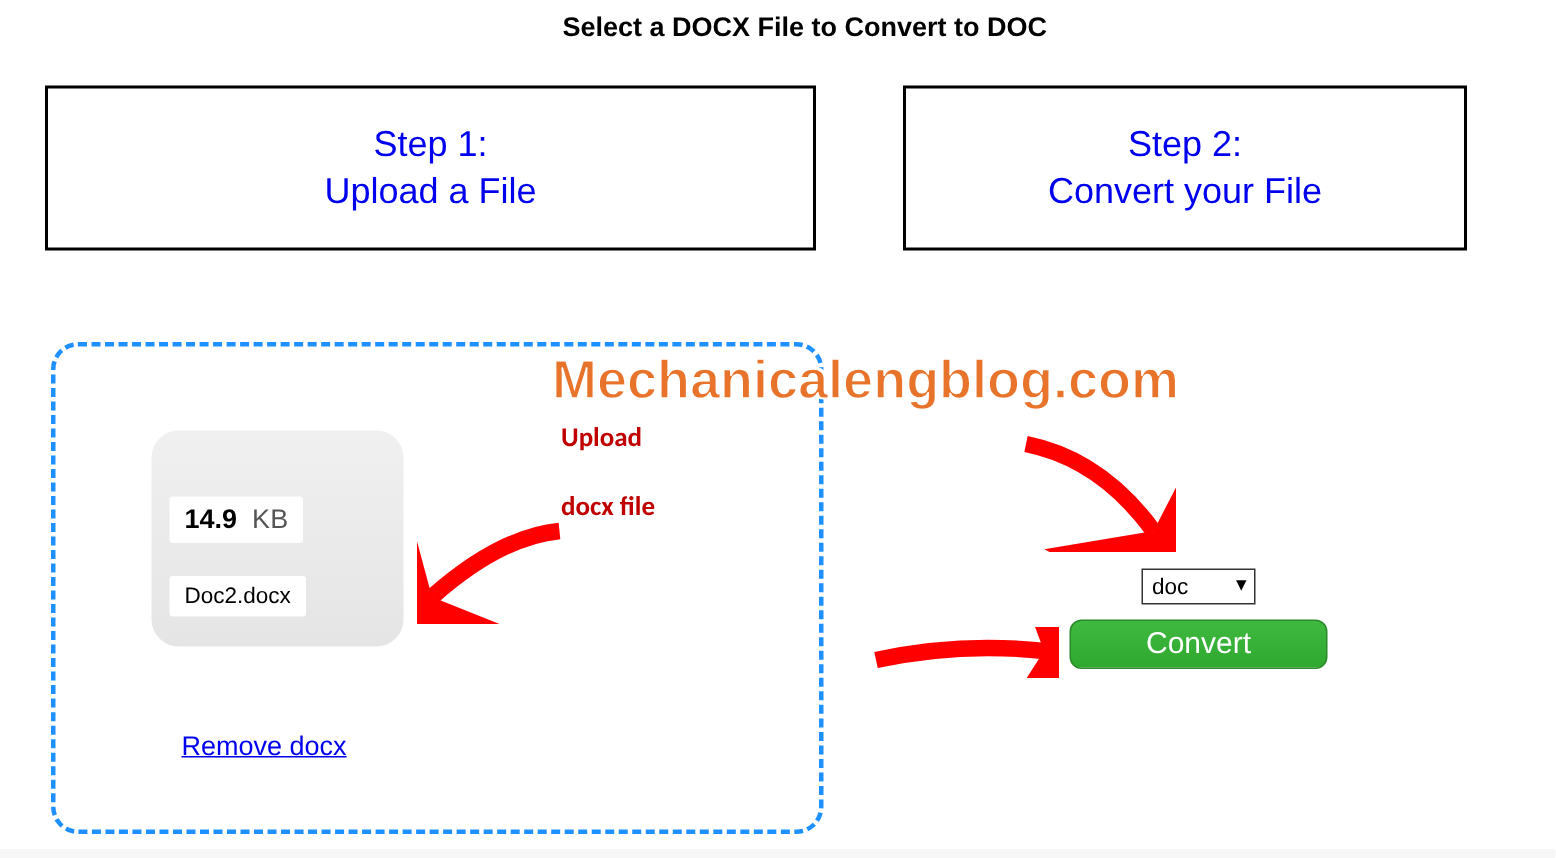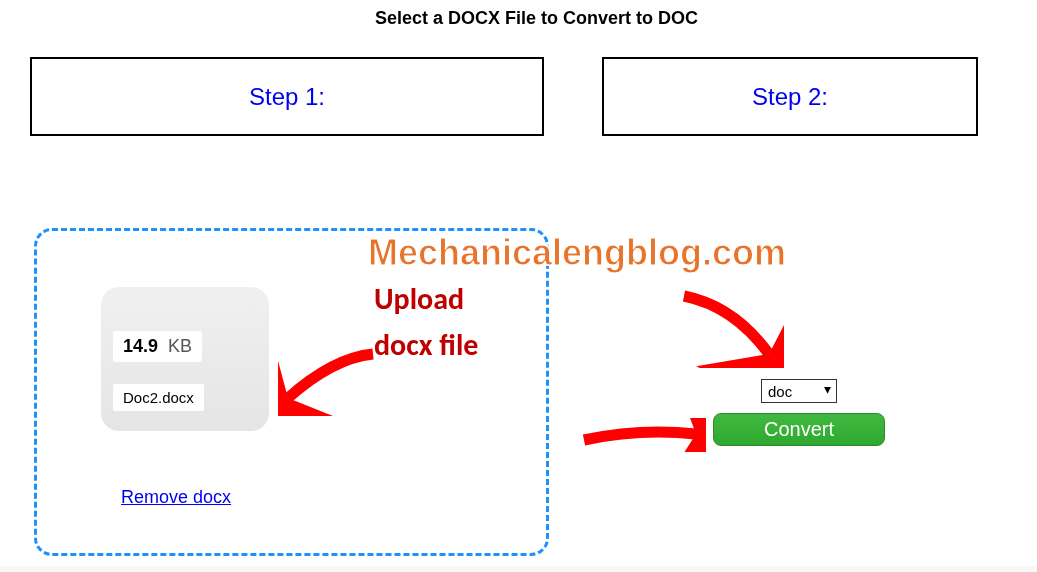--- a/index.html
+++ b/index.html
@@ -88,21 +88,21 @@
       font-weight: bold;
       color: #E8742C;
       -webkit-text-stroke: 1px #fff;
       text-shadow: 1px 1px 0 #fff, -1px -1px 0 #fff, 1px -1px 0 #fff, -1px 1px 0 #fff;
       font-family: "Segoe UI", Arial, sans-serif;
     }
     .annotation {
       position: absolute;
       color: #C00000;
       font-weight: bold;
-      font-size: 30px;
+      font-size: 18px;
       font-family: "Calibri", Arial, sans-serif;
     }
     .ann1 { left: 374px; top: 280px; }
     .ann2 { left: 374px; top: 326px; }
     .arrow { position: absolute; }
     .format-select {
       position: absolute;
       left: 761px;
       top: 359px;
       width: 76px;
@@ -141,25 +141,27 @@
   </style>
 </head>
 <body>
 
 <div class="page-title">Select a DOCX File to Convert to DOC</div>
 
 <div class="steps-row">
   <div class="step-box step1">
     <div class="step-label">
       <span>Step 1:</span>
+      <span class="line2">Upload a File</span>
     </div>
   </div>
   <div class="step-box step2">
     <div class="step-label">
       <span>Step 2:</span>
+      <span class="line2">Convert your File</span>
     </div>
   </div>
 </div>
 
 <div class="upload-area">
   <div class="file-card">
     <div class="file-size">
       <span class="num">14.9</span>
       <span class="unit">&nbsp;</span><span class="unit">KB</span>
     </div>

